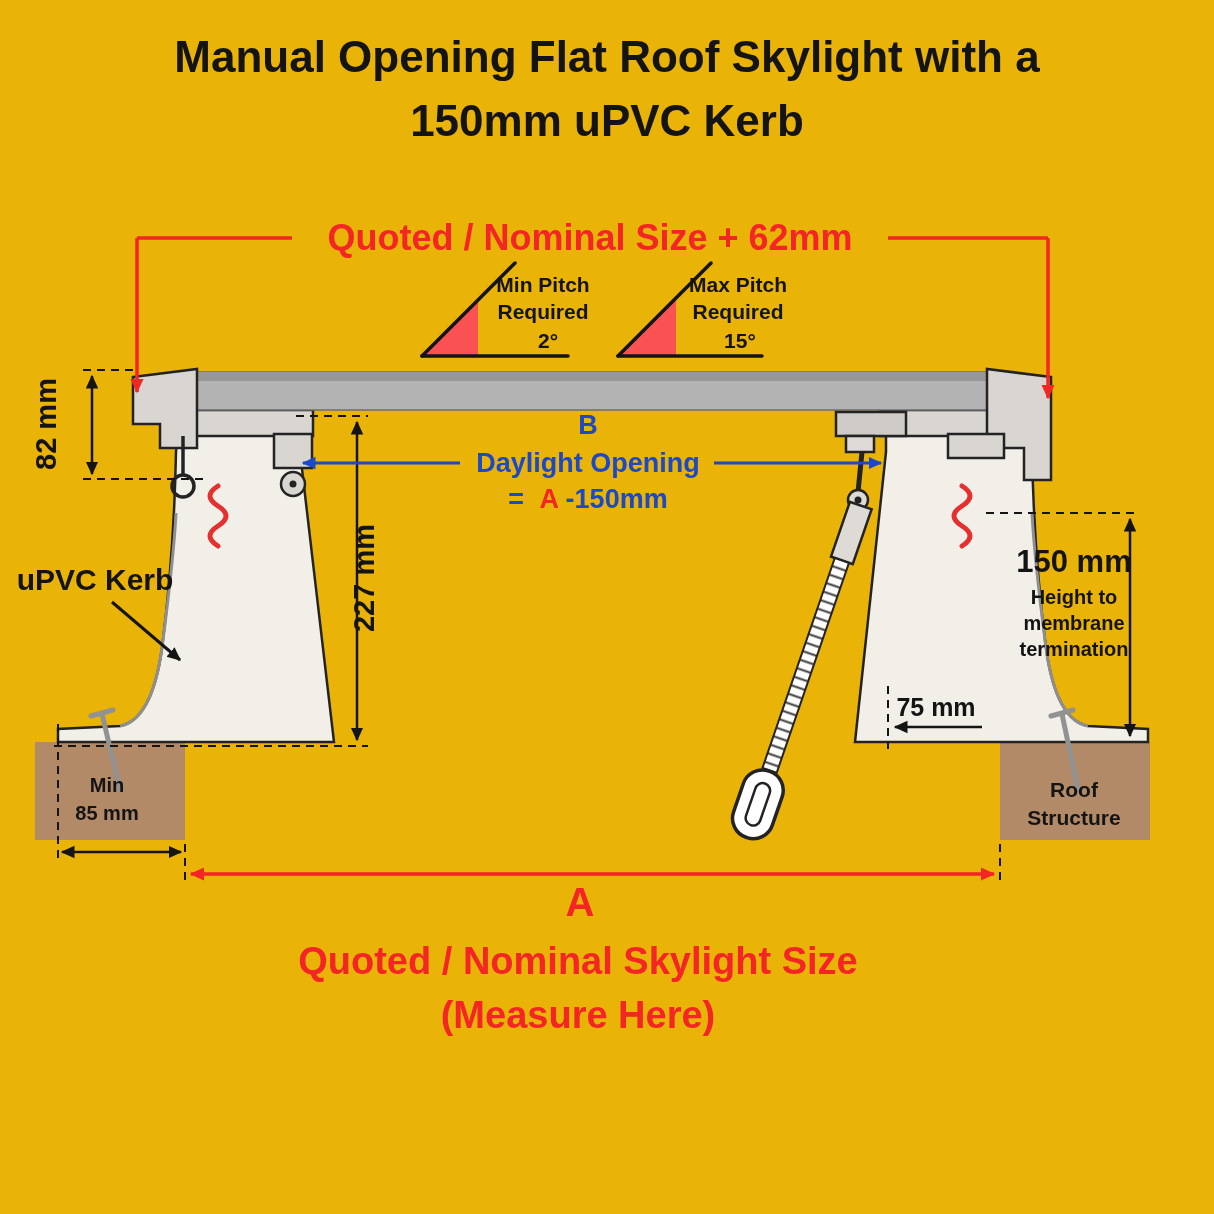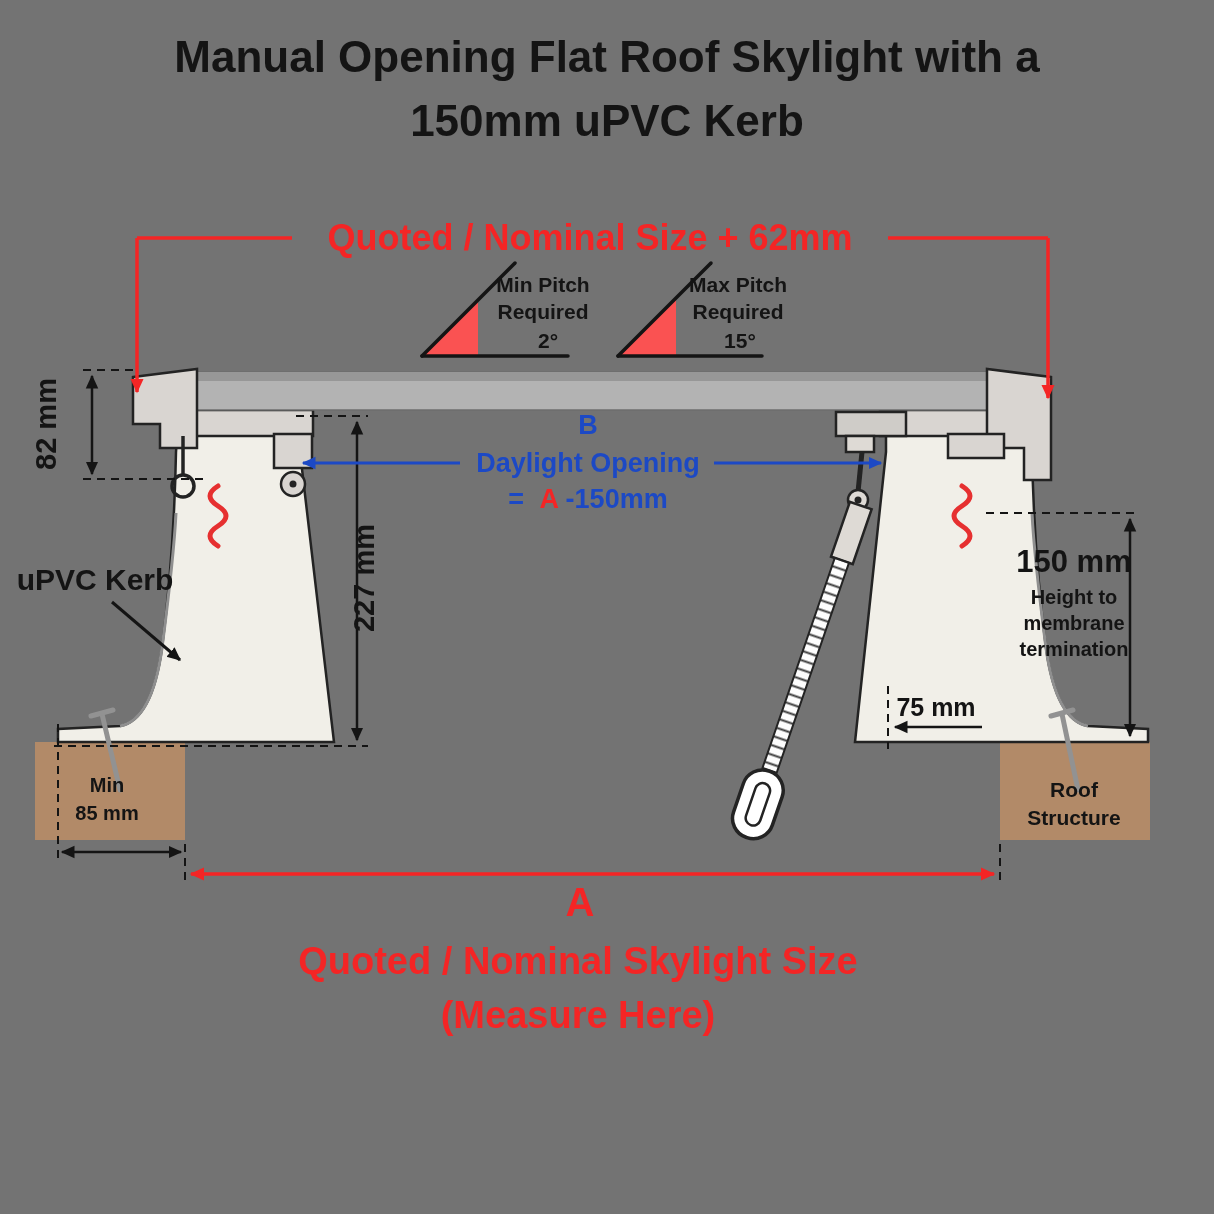--- a/index.html
+++ b/index.html
@@ -1,16 +1,16 @@
 <!DOCTYPE html>
 <html><head>
 <meta charset="utf-8">
 <style>
   html,body{margin:0;padding:0;background:#ffffff;}
-  .stage{position:relative;width:1214px;height:1214px;background:#737373;overflow:hidden;}
+  .stage{position:relative;width:1214px;height:1214px;background:#eab308;overflow:hidden;}
   svg{display:block;}
   text{font-family:"Liberation Sans","DejaVu Sans",sans-serif;font-weight:bold;}
   .t-black{fill:#141414;}
   .t-red{fill:#f42525;}
   .t-blue{fill:#1c49c5;}
   .dash{stroke:#141414;stroke-width:2;stroke-dasharray:8 6;fill:none;}
   .dim{stroke:#141414;stroke-width:2.5;fill:none;}
   .dimred{stroke:#f42525;stroke-width:3.5;fill:none;}
   .dimblue{stroke:#1c49c5;stroke-width:3;fill:none;}
   .outline{stroke:#232323;stroke-width:2.5;}

